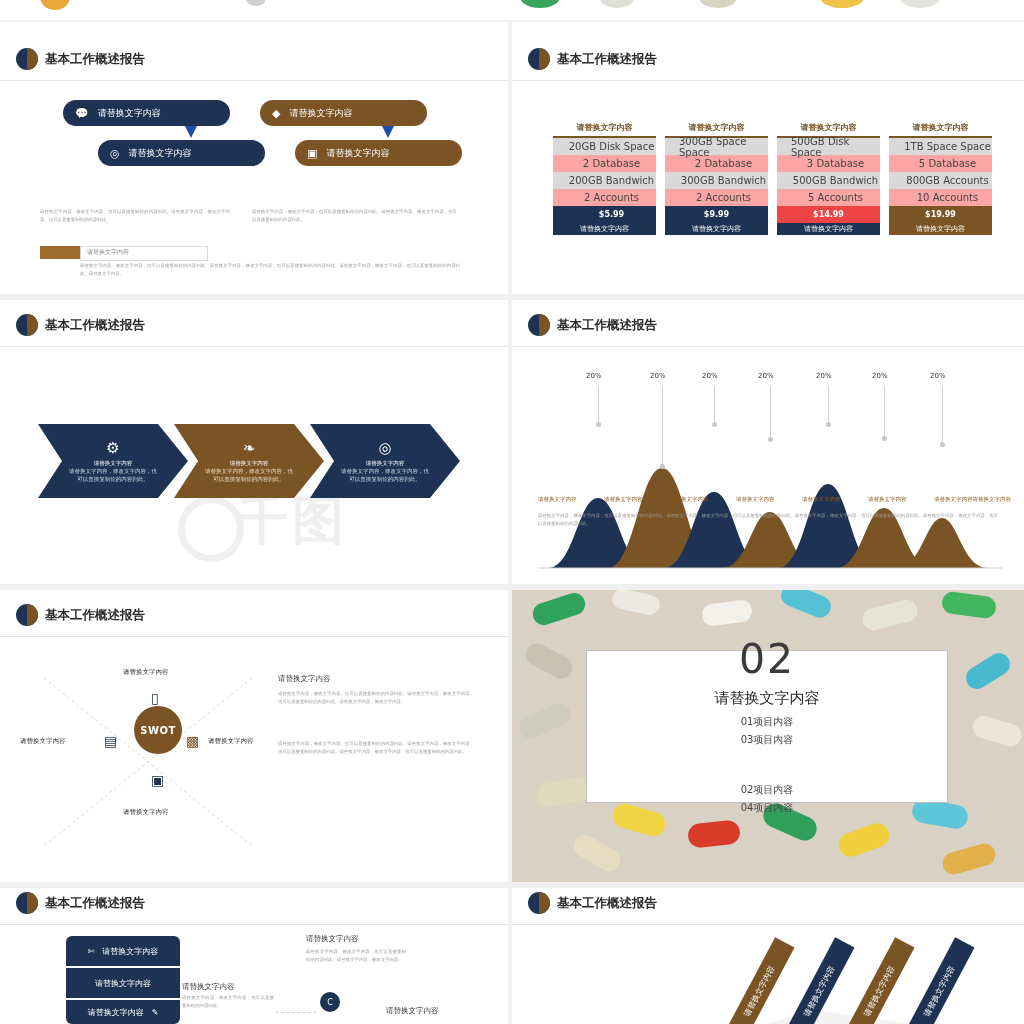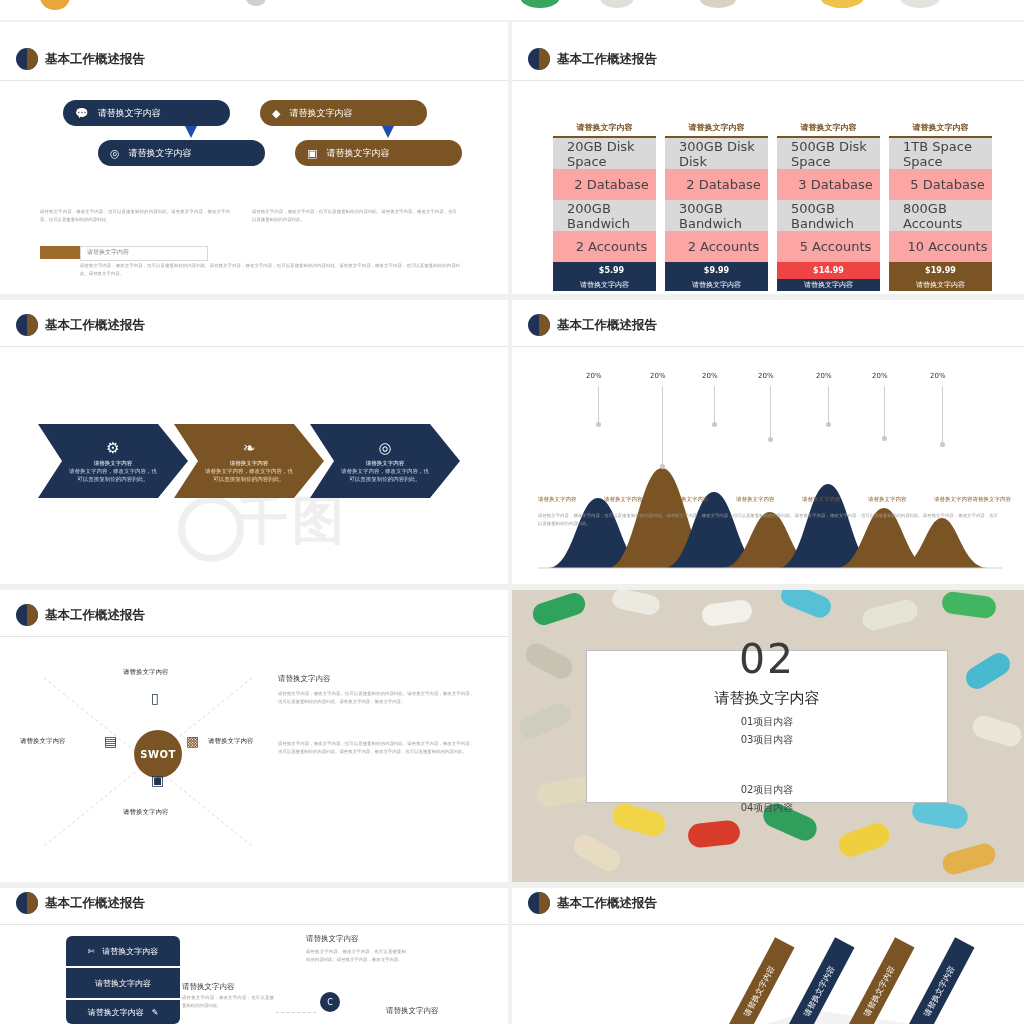--- a/index.html
+++ b/index.html
@@ -29,21 +29,21 @@
   .pill.navy{background:#1e3354;}
   .pill.brown{background:#7a5424;}
   .arrowdn{position:absolute;width:0;height:0;border-left:6px solid transparent;border-right:6px solid transparent;}
   .tinytxt{position:absolute;font-size:4.4px;color:#9a9a9a;line-height:1.75;text-align:justify;}
   .lbar{position:absolute;height:13px;background:#9c6a2b;}
   .lbox{position:absolute;height:13px;border:1px solid #d8d8d8;}
   .lbox .lt{position:absolute;left:6px;top:1px;font-size:6px;color:#8a8a8a;}
   
   .pcol{position:absolute;width:103px;}
   .ph{font-size:8px;font-weight:bold;text-align:center;padding-bottom:3px;}
-  .prow{height:31px;display:flex;align-items:center;justify-content:center;font-size:13px;color:#444;padding-left:14px;}
+  .prow{height:17px;display:flex;align-items:center;justify-content:center;font-size:10px;color:#444;padding-left:14px;}
   .prow.alt{background:#d9d9d9;}
   .prow.white{background:#fca5a5;}
   .pfoot{height:17px;display:flex;align-items:center;justify-content:center;font-size:8px;color:#fff;font-weight:bold;}
   .pfoot2{height:12px;display:flex;align-items:center;justify-content:center;font-size:7px;color:#fff;}
   
   .chev{position:absolute;width:150px;height:74px;clip-path:polygon(0 0,80% 0,100% 50%,80% 100%,0 100%,16% 50%);display:flex;flex-direction:column;align-items:center;justify-content:center;color:#fff;}
   .chev .ic{font-size:15px;margin-bottom:2px;}
   .chev .tt{font-size:5.5px;text-align:center;line-height:1.5;width:88px;}
   
   .wm{position:absolute;color:#efefef;font-size:52px;font-weight:bold;letter-spacing:4px;}
@@ -136,21 +136,21 @@
       <div class="prow alt">20GB Disk Space</div>
       <div class="prow white">2 Database</div>
       <div class="prow alt">200GB Bandwich</div>
       <div class="prow white">2 Accounts</div>
       <div class="pfoot" style="background:#1e3354;padding-left:14px;">$5.99</div>
       <div class="pfoot2" style="background:#1e3354;">请替换文字内容</div>
     </div>
 
     <div class="pcol" style="left:153px;top:100px;">
       <div class="ph" style="color:#7a5424;border-bottom:2px solid #7a5424;">请替换文字内容</div>
-      <div class="prow alt">300GB Disk Disk</div>
+      <div class="prow alt">300GB Space Space</div>
       <div class="prow white">2 Database</div>
       <div class="prow alt">300GB Bandwich</div>
       <div class="prow white">2 Accounts</div>
       <div class="pfoot" style="background:#1e3354;">$9.99</div>
       <div class="pfoot2" style="background:#1e3354;">请替换文字内容</div>
     </div>
 
     <div class="pcol" style="left:265px;top:100px;">
       <div class="ph" style="color:#7a5424;border-bottom:2px solid #7a5424;">请替换文字内容</div>
       <div class="prow alt">500GB Disk Space</div>
@@ -261,21 +261,21 @@
       <div class="dot"></div>
       <div class="t">基本工作概述报告</div>
     </div>
     <div class="hr" style="left:0;top:46px;width:508px;"></div>
 
     <svg width="260" height="200" style="position:absolute;left:28px;top:72px;">
       <line x1="16" y1="16" x2="224" y2="184" stroke="#dadada" stroke-width="1" stroke-dasharray="3,3"></line>
       <line x1="224" y1="16" x2="16" y2="184" stroke="#dadada" stroke-width="1" stroke-dasharray="3,3"></line>
     </svg>
 
-    <div class="swotc" style="left:134px;top:140px;">
+    <div class="swotc" style="left:134px;top:116px;">
       <span>SWOT</span>
     </div>
 
     <div class="nodeic" style="left:151px;top:100px;">▯</div>
     <div class="nodetx" style="left:123px;top:78px;">请替换文字内容</div>
 
     <div class="nodeic" style="left:104px;top:143px;">▤</div>
     <div class="nodetx" style="left:20px;top:147px;">请替换文字内容</div>
 
     <div class="nodeic" style="left:186px;top:143px;color:#7a5424;">▩</div>

